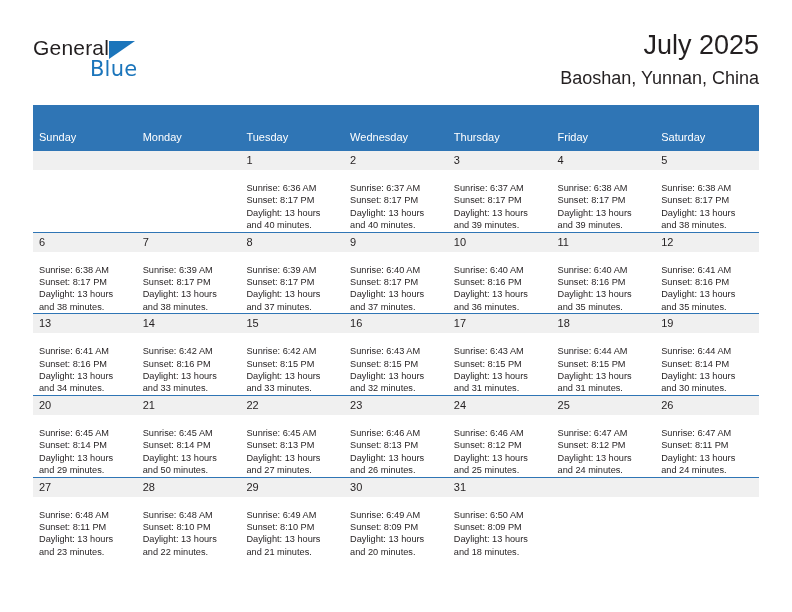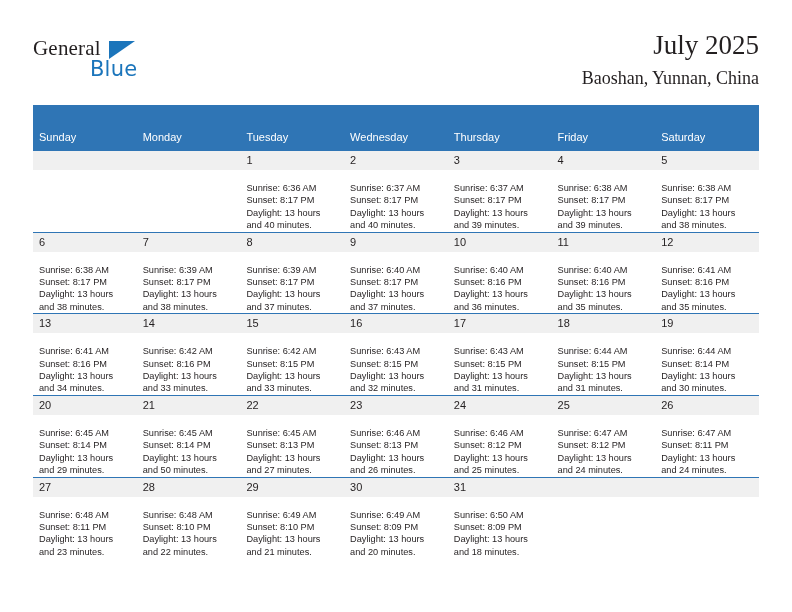--- a/index.html
+++ b/index.html
@@ -36,21 +36,21 @@
     width: 200px;
     height: 56px;
   }
   .brand-general {
     position: absolute;
     left: 0;
     top: 0;
     font-size: 21px;
     letter-spacing: 0.2px;
     color: #231f20;
-    font-family: Liberation Serif, serif;
+    font-family: Liberation Sans, sans-serif;
   }
   .brand-triangle {
     position: absolute;
     left: 76px;
     top: 5px;
     width: 0;
     height: 0;
     border-left: 26px solid #1b75bb;
     border-bottom: 18px solid transparent;
   }
@@ -61,21 +61,20 @@
     font-size: 21px;
     letter-spacing: 0.2px;
     color: #1b75bb;
     font-family: "DejaVu Sans", sans-serif;
   }
   .title-block {
     position: absolute;
     right: 0;
     top: 0;
     text-align: right;
-    font-family: Liberation Serif, serif;
   }
   .cal-title {
     font-size: 27px;
     color: #231f20;
     line-height: 34px;
     white-space: nowrap;
   }
   .cal-location {
     font-size: 18px;
     color: #231f20;

